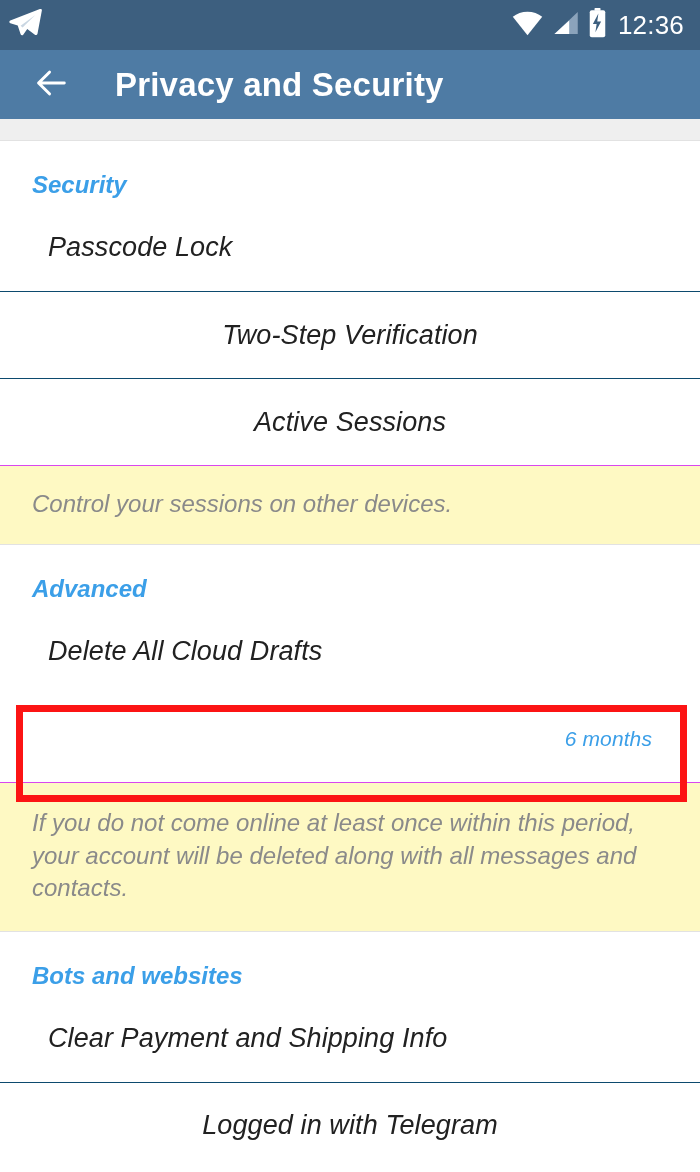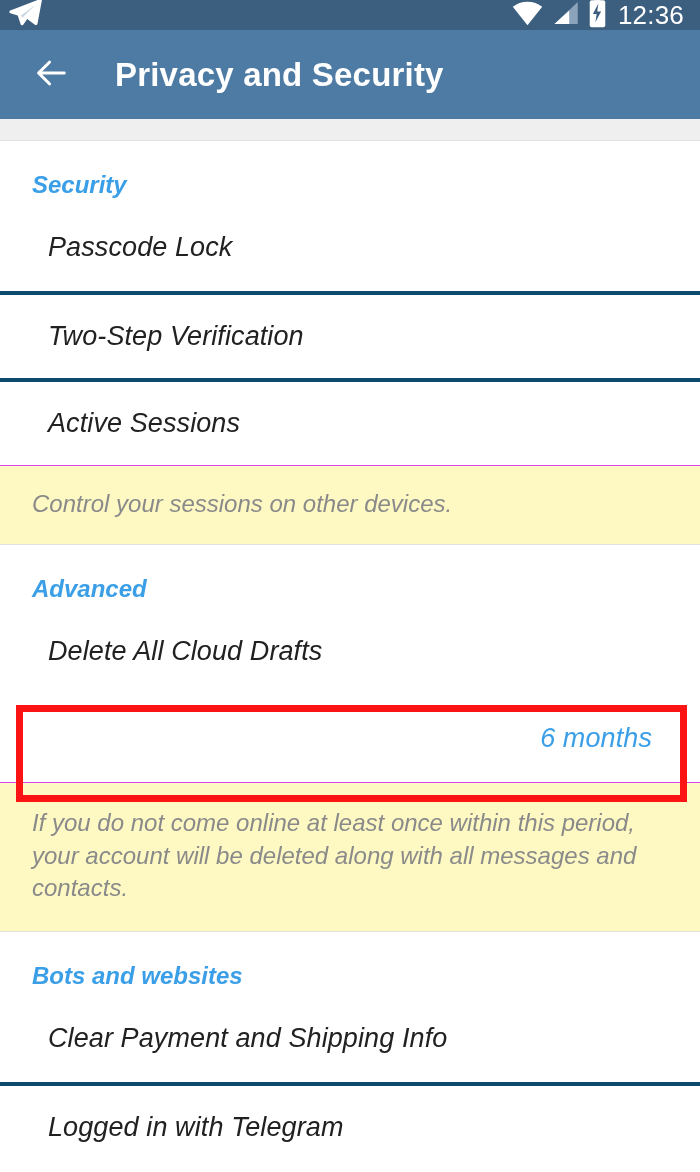--- a/index.html
+++ b/index.html
@@ -6,21 +6,21 @@
   html, body {
     width: 700px;
     height: 1172px;
     background: #ffffff;
     font-family: "Liberation Sans", sans-serif;
     overflow: hidden;
   }
 
   
   .status-bar {
-    height: 30px;
+    height: 50px;
     background: #3d5f7f;
     display: flex;
     align-items: center;
     padding: 0 16px 0 8px;
     color: #ffffff;
   }
   .status-left { display: flex; align-items: center; }
   .status-right {
     margin-left: auto;
     display: flex;
@@ -29,21 +29,21 @@
   }
   .status-time {
     font-size: 26px;
     color: #ffffff;
     letter-spacing: 0.2px;
     margin-left: 2px;
   }
 
   
   .app-bar {
-    height: 89px;
+    height: 69px;
     background: #4e7ba4;
     display: flex;
     align-items: center;
     padding-left: 28px;
   }
   .back-btn {
     width: 46px;
     height: 46px;
     display: flex;
     align-items: center;
@@ -79,29 +79,29 @@
   }
 
   .row {
     height: 87px;
     display: flex;
     align-items: center;
     padding: 0 48px;
     background: #ffffff;
     cursor: pointer;
   }
-  .row + .row { border-top: 4px solid #0c4a6e; }
+  .row + .row { border-top: 1px solid #0c4a6e; justify-content: center; }
   .row-label {
     font-size: 27px;
     color: #212121;
     letter-spacing: 0.1px;
   }
   .row-value {
     margin-left: auto;
-    font-size: 27px;
+    font-size: 21px;
     color: #3b9fe8;
     letter-spacing: 0.1px;
   }
 
   .footer-note {
     background: #fef9c3;
     border-top: 1px solid #d946ef;
     border-bottom: 1px solid #e2e2e2;
     padding: 22px 32px 24px 32px;
     color: #8a8a8a;

